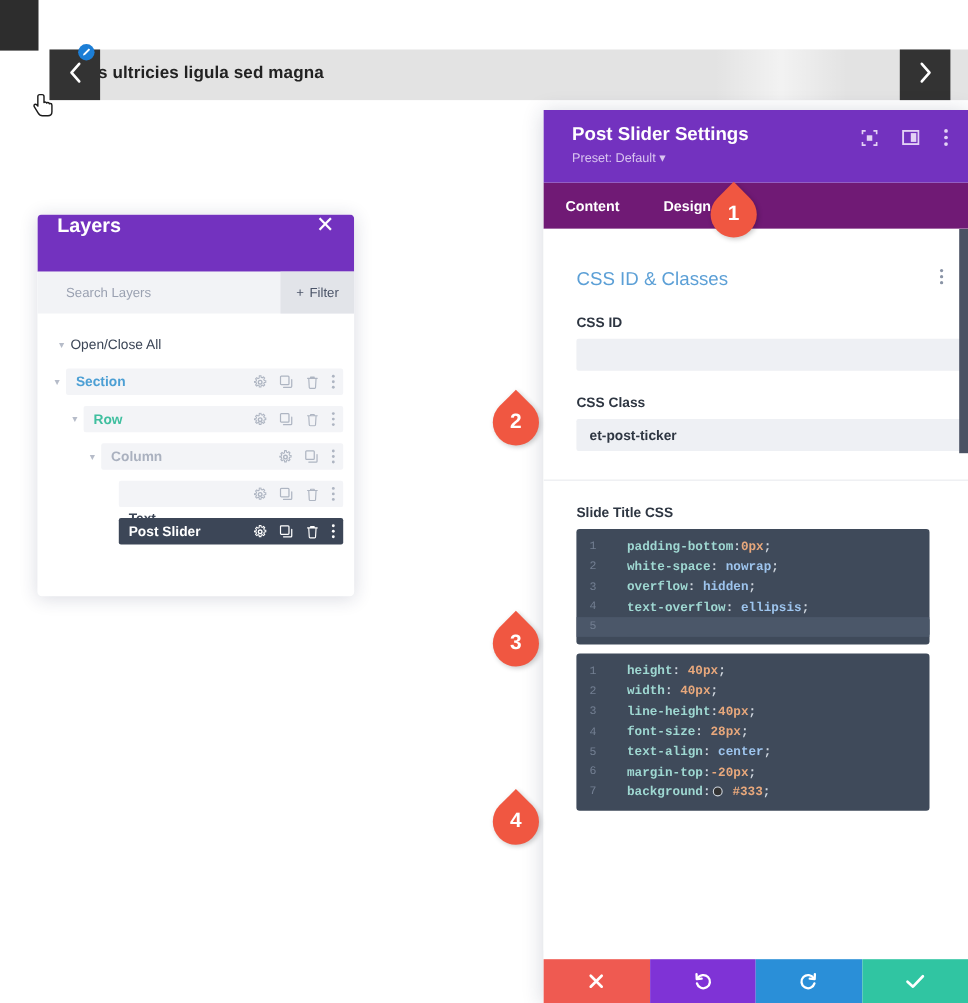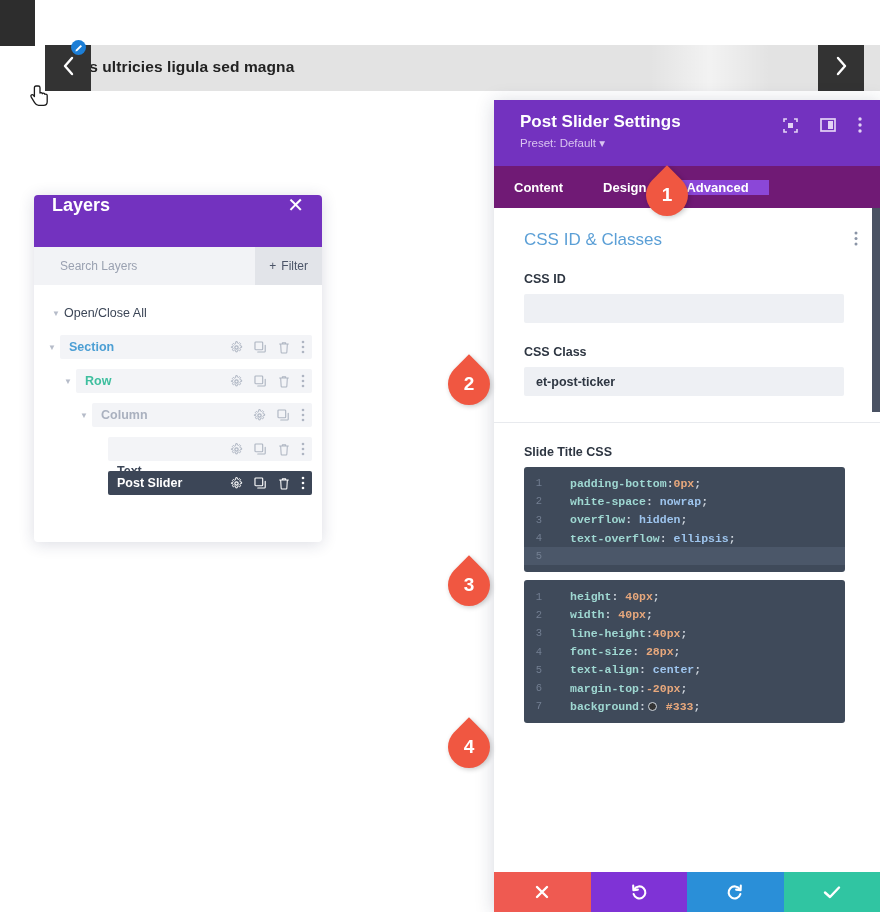--- a/index.html
+++ b/index.html
@@ -152,36 +152,36 @@
     position: absolute; left: 0; top: 108px; right: 0; bottom: 48px;
     background: #fff; overflow: hidden;
   }
   #panel-scrollbar {
     position: absolute; right: 0; top: 0;
     width: 8px; height: 204px; background: #4a5263;
   }
 
   .section-head {
     display: flex; align-items: center; justify-content: space-between;
-    padding: 22px 22px 0 30px;
+    padding: 36px 22px 0 30px;
   }
   .section-head .st { color: #5b9fd6; font-size: 17px; }
   .dots-v { cursor: pointer; }
 
   .field-label {
     font-size: 12.5px; font-weight: bold; color: #2e3642;
     margin: 22px 0 8px 30px;
   }
   .text-input {
     margin: 0 35px 0 30px; height: 29px;
     background: #eef0f4; border: 0; border-radius: 2px;
     padding: 0 12px; outline: none;
     font-family: "Liberation Sans", sans-serif;
     font-size: 12.5px; font-weight: bold; color: #2e3642;
-    width: 320px;
+    width: 356px;
   }
   .divider { height: 1px; background: #e8eaee; margin: 26px 0 0 0; }
 
   
   .code-editor {
     margin: 8px 35px 0 30px;
     background: #3f4a5a; border-radius: 3px;
     padding: 7px 0 7px 0;
     font-family: "Liberation Mono", monospace;
     font-size: 11.5px;
@@ -493,23 +493,20 @@
     </div>
   </div>
 
   <div id="settings-tabs">
       <div class="tab">
         <span>Content</span>
       </div>
       <div class="tab">
         <span>Design</span>
       </div>
-      <div class="tab active">
-        <span>Advanced</span>
-      </div>
     </div>
 
   <div id="settings-body">
     <div id="panel-scrollbar"></div>
 
     
     <div class="section-head">
       <span class="st">CSS ID &amp; Classes</span>
       <span class="dots-v">
         <svg width="4" height="15" viewBox="0 0 4 15">

